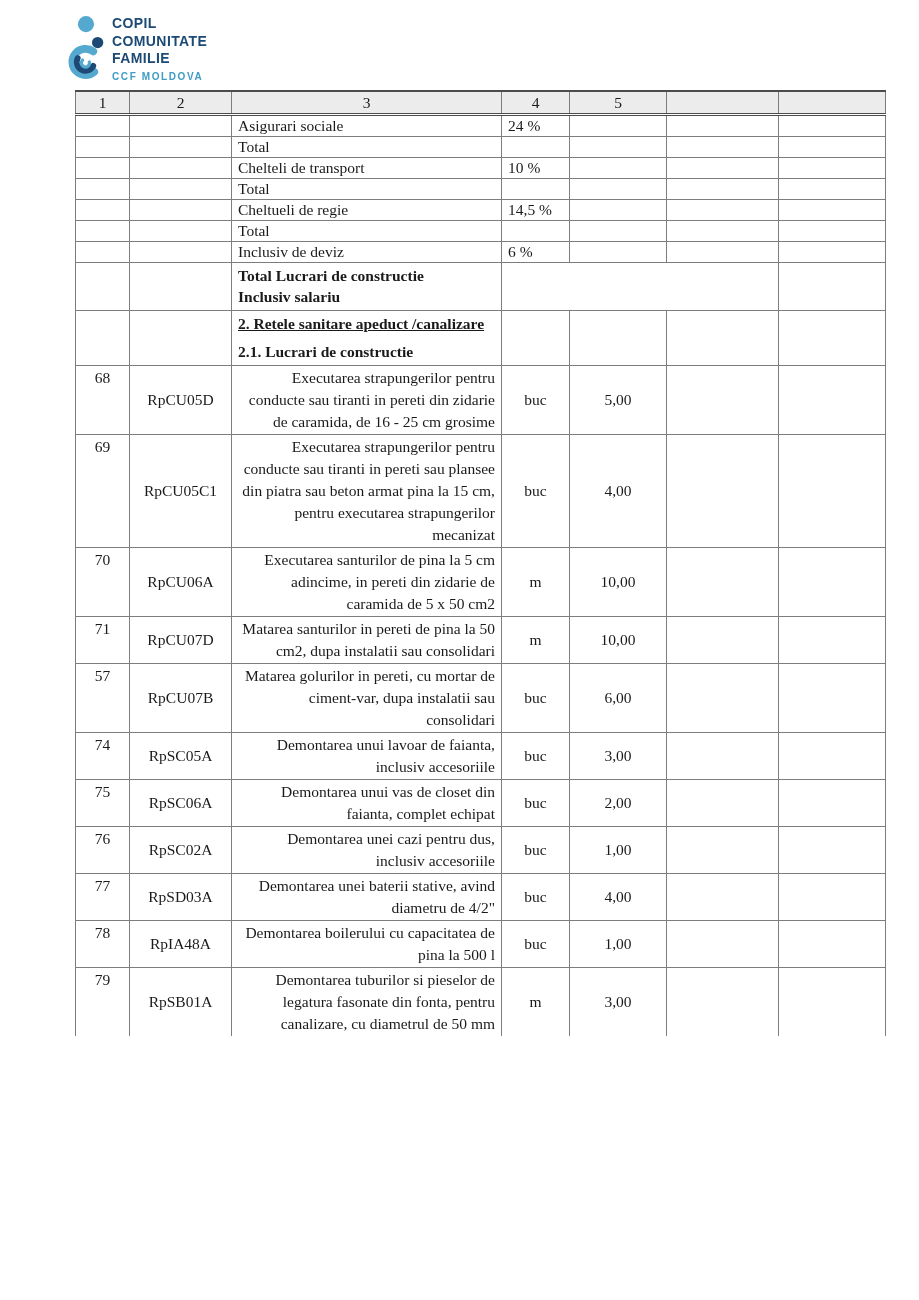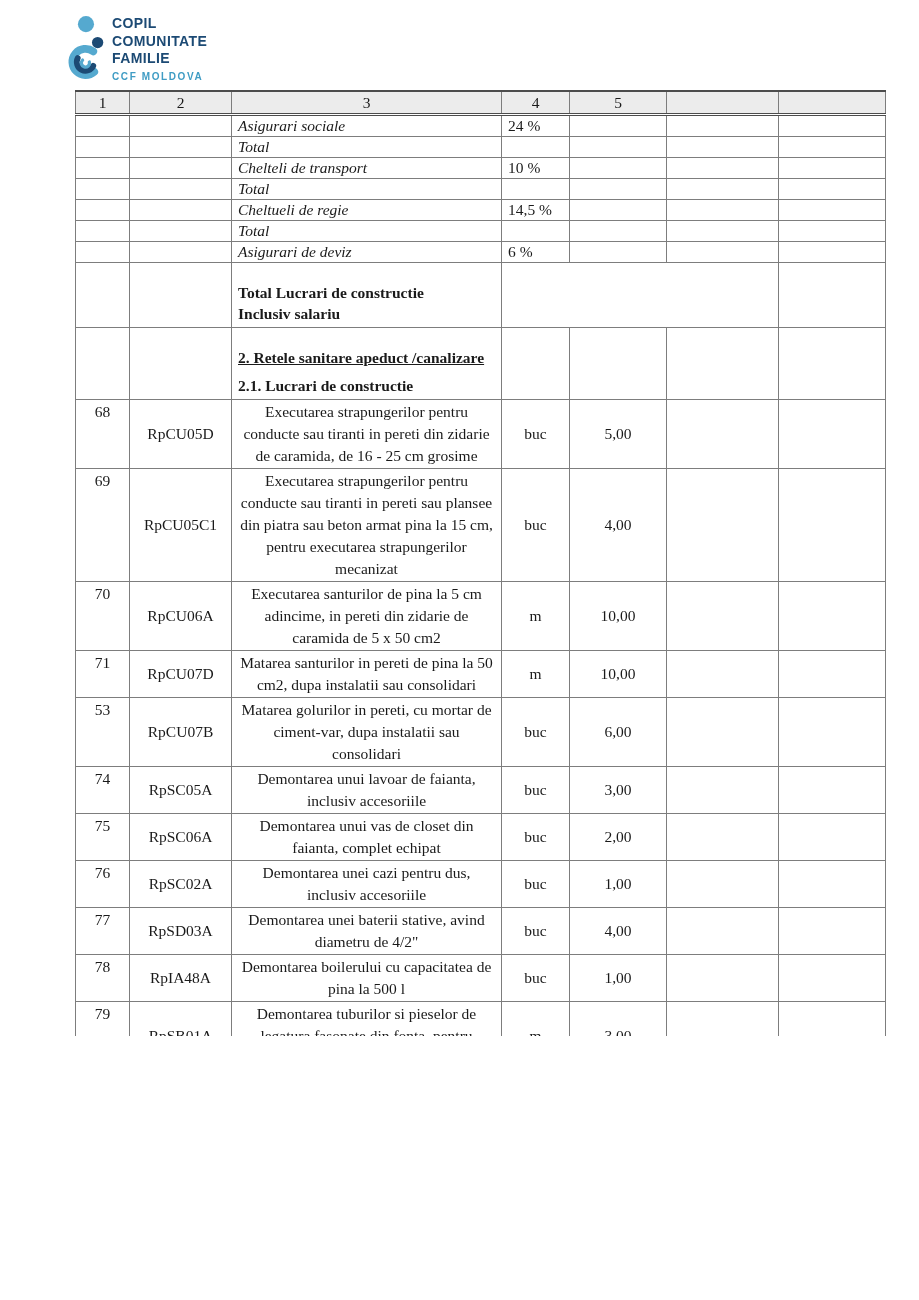--- a/index.html
+++ b/index.html
@@ -42,27 +42,27 @@
     background: #ececec;
     font-weight: normal;
     text-align: center;
     height: 21px; line-height: 19px;
     padding: 1px 2px;
     border-top: 2px solid #4c4c4c;
     border-bottom: 3px double #4c4c4c;
   }
   .estimate { border: 1px solid #4c4c4c; }
   tr.srow td { height: 20px; line-height: 18px; }
-  td.lbl-italic { font-style: italic; }
+  td.lbl-italic { }
   td.pct { text-align: left; margin-top: 20px; }
-  td.bold-cell { font-weight: bold; line-height: 21px; padding-top: 19px; padding-bottom: 3px; }
+  td.bold-cell { font-weight: bold; line-height: 21px; padding-top: 2px; padding-bottom: 3px; }
   td.bold-cell .para { margin-bottom: 7px; text-decoration: underline; }
   td.c-no   { text-align: center; }
   td.c-code { text-align: center; vertical-align: middle; }
-  td.c-desc { text-align: center; }
+  td.c-desc { text-align: right; }
   td.c-unit { text-align: center; vertical-align: middle; }
   td.c-qty  { text-align: center; vertical-align: middle; }
 
   .page-number { position: absolute; left: 871px; top: 1206px; font-size: 15px; }
 </style>
 </head>
 <body>
 
 <div class="page">
 
@@ -154,21 +154,21 @@
           <td></td>
         <td class="lbl-italic">Total</td>
         <td class="pct"></td>
         <td></td>
           <td></td>
           <td></td>
       </tr>
       <tr class="srow">
         <td></td>
           <td></td>
-        <td class="lbl-italic">Asigurari de deviz</td>
+        <td class="lbl-italic">Inclusiv de deviz</td>
         <td class="pct">6 %</td>
         <td></td>
           <td></td>
           <td></td>
       </tr>
 
       <tr>
         <td></td>
           <td></td>
         <td class="bold-cell">
@@ -222,21 +222,21 @@
       <tr>
         <td class="c-no">71</td>
         <td class="c-code">RpCU07D</td>
         <td class="c-desc">Matarea santurilor in pereti de pina la 50 cm2, dupa instalatii sau consolidari</td>
         <td class="c-unit">m</td>
         <td class="c-qty">10,00</td>
         <td></td>
           <td></td>
       </tr>
       <tr>
-        <td class="c-no">53</td>
+        <td class="c-no">57</td>
         <td class="c-code">RpCU07B</td>
         <td class="c-desc">Matarea golurilor in pereti, cu mortar de ciment-var, dupa instalatii sau consolidari</td>
         <td class="c-unit">buc</td>
         <td class="c-qty">6,00</td>
         <td></td>
           <td></td>
       </tr>
       <tr>
         <td class="c-no">74</td>
         <td class="c-code">RpSC05A</td>

